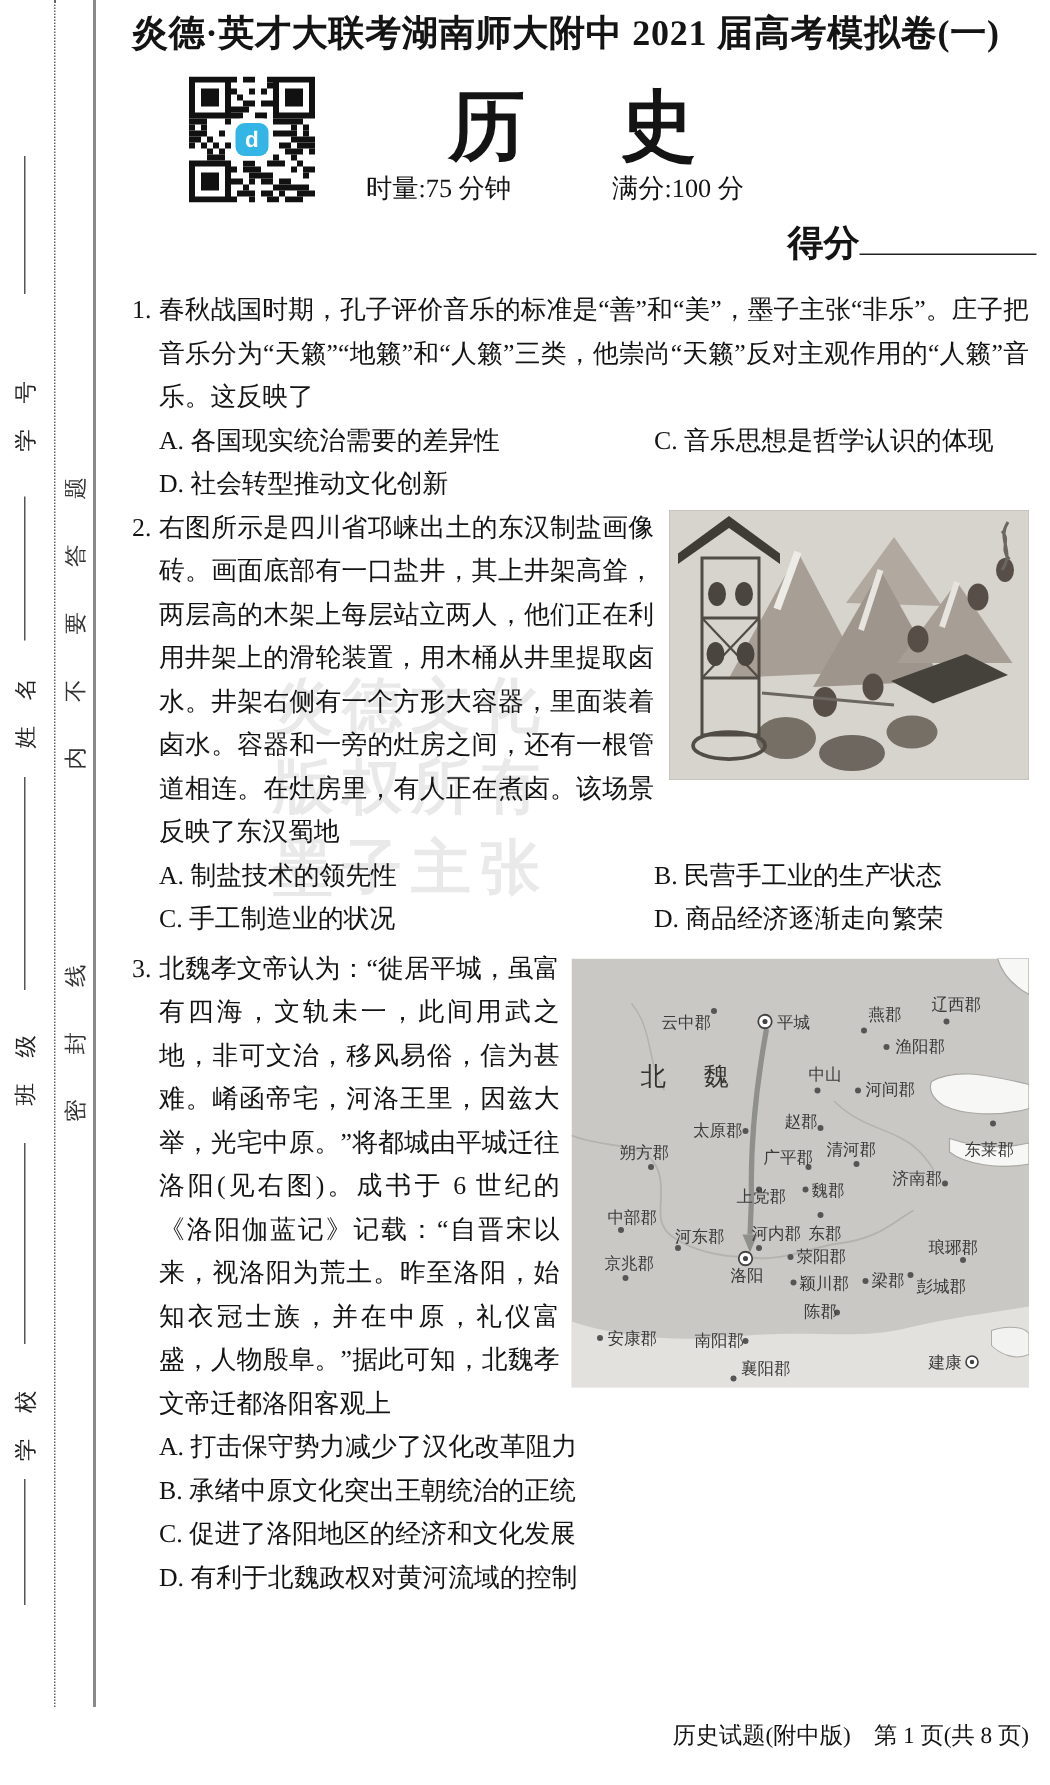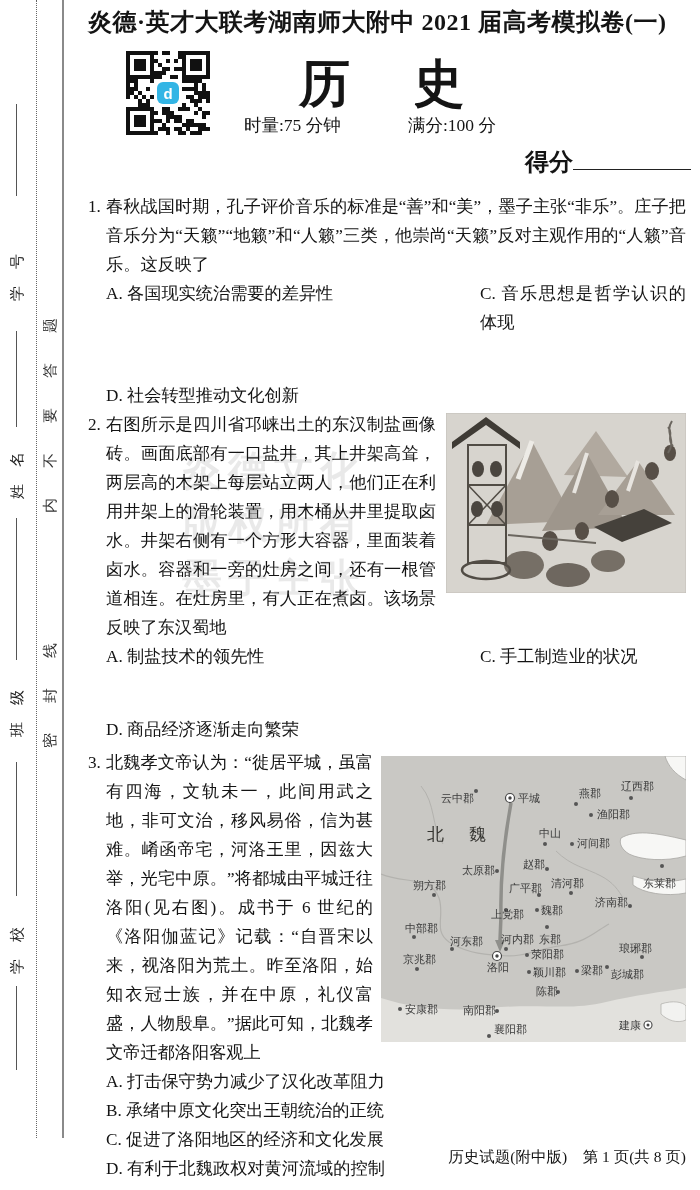--- a/index.html
+++ b/index.html
@@ -37,21 +37,21 @@
   .score-row{position:absolute;left:437px;top:146px;font-size:24px;font-weight:bold;white-space:nowrap;}
   .score-line{display:inline-block;width:118px;border-bottom:1.5px solid #222;height:18px;}
   
   .flow{position:absolute;left:0;top:192px;width:598px;font-size:17.2px;line-height:29px;
     text-align:justify;}
   .flow p{margin:0;}
   .sec-title{font-weight:bold;}
   .q{position:relative;padding-left:18px;margin:0;}
   .q3{margin-top:4px;}
   .qnum{position:absolute;left:0;top:0;}
-  .opts2{display:grid;grid-template-columns:330px auto;clear:both;gap:44px;}
+  .opts2{display:grid;grid-template-columns:330px auto;clear:both;}
   .opts1 .opt{display:block;clear:both;}
   .fig-brick{float:right;width:240px;height:180px;margin:3px 0 4px 10px;}
   .fig-map{float:right;width:305px;height:286px;margin:8px 0 4px 8px;}
   .footer{position:absolute;left:0;top:1147px;width:598px;text-align:right;font-size:15.5px;}
   svg text{font-family:"Liberation Serif","DejaVu Serif",serif;}
   .map-label{font-size:11px;fill:#3a3a3a;}
   .map-region{font-size:17px;fill:#33332f;letter-spacing:4px;}
 </style>
 </head>
 <body>
@@ -272,20 +272,21 @@
         <ellipse cx="51" cy="96" rx="6" ry="8" fill="#4a453f"></ellipse>
         <ellipse cx="40" cy="157" rx="24" ry="9" fill="none" stroke="#514c45" stroke-width="2.5"></ellipse>
         <line x1="62" y1="122" x2="150" y2="130" stroke="#6b665f" stroke-width="2"></line>
         <path d="M148,114 L198,96 L226,110 L176,129 Z" fill="#45413b"></path>
         <path d="M226,8 C218,20 231,27 222,40 M222,14 C228,20 220,26 227,33" stroke="#6b665f" stroke-width="2" fill="none"></path>
       </svg>
       <span class="qnum">2.</span>
       <span>右图所示是四川省邛崃出土的东汉制盐画像砖。画面底部有一口盐井，其上井架高耸，两层高的木架上每层站立两人，他们正在利用井架上的滑轮装置，用木桶从井里提取卤水。井架右侧有一个方形大容器，里面装着卤水。容器和一旁的灶房之间，还有一根管道相连。在灶房里，有人正在煮卤。该场景反映了东汉蜀地</span>
       <div class="opts2">
         <span class="opt">A. 制盐技术的领先性</span>
+        <span class="opt">B. 民营手工业的生产状态</span>
         <span class="opt">C. 手工制造业的状况</span>
         <span class="opt">D. 商品经济逐渐走向繁荣</span>
       </div>
     </div>
 
     <div class="q q3">
       <svg class="fig-map" viewBox="0 0 305 286">
         <rect x="0" y="0" width="305" height="286" fill="#c9c8c4"></rect>
         <path d="M0,242 C30,252 70,256 110,252 C160,247 190,255 225,246 C255,239 280,236 305,232 L305,286 L0,286 Z" fill="#e2e1dd"></path>
         <path d="M284,0 L305,0 L305,24 C294,18 287,10 284,0 Z" fill="#f7f7f5" stroke="#a8a7a3" stroke-width="0.8"></path>

